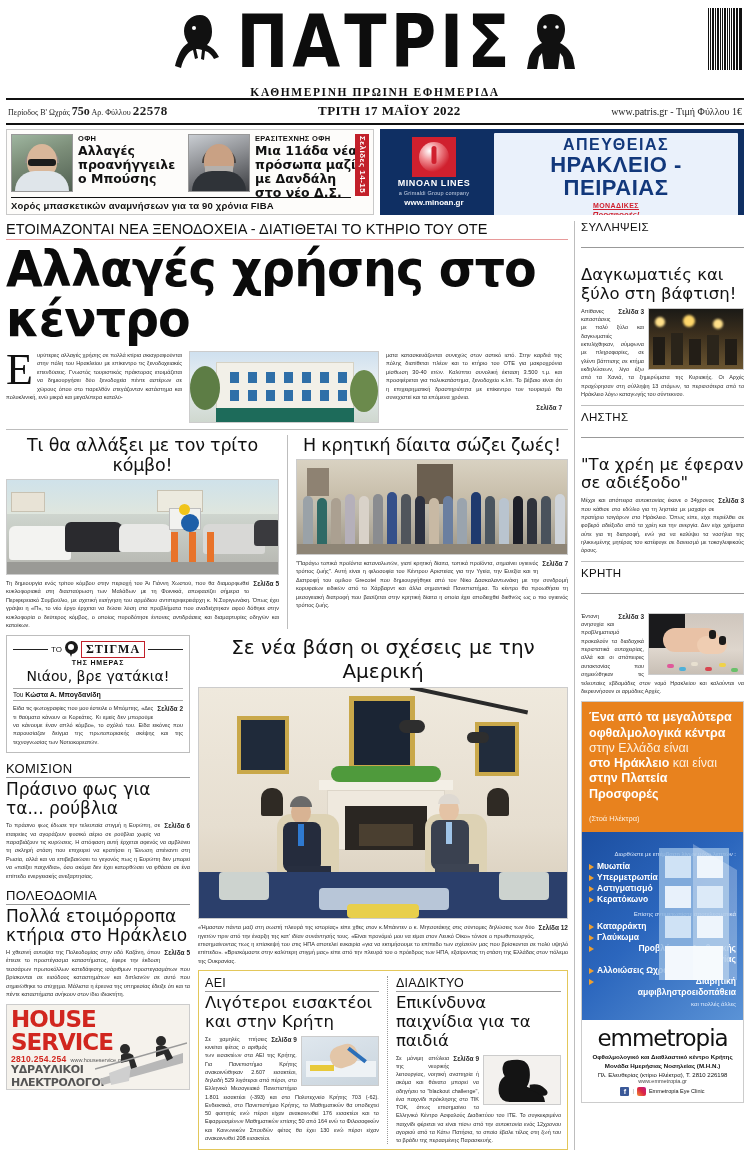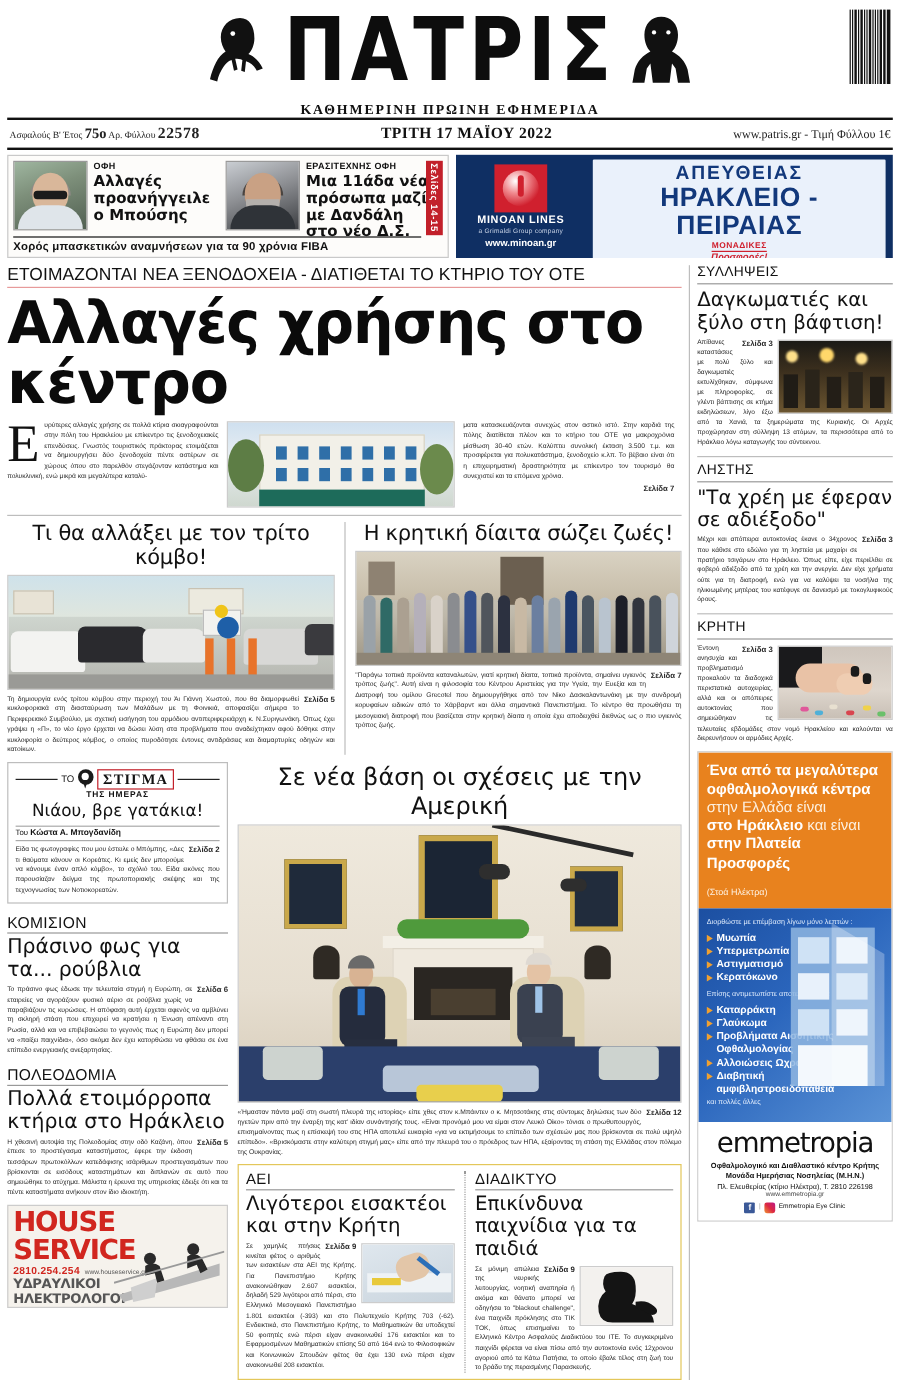--- a/index.html
+++ b/index.html
@@ -165,21 +165,21 @@
     background: linear-gradient(180deg,#e9e2d6 0%,#ded5c6 55%,#cbbfae 100%); }
   .cb-text { font-size: 5.6px; line-height: 1.5; text-align: justify; margin-top: 4px; color:#2a2a2a; }
 
   
   .lrail { width: 184px; }
   .rail-kicker { font-size: 13px; letter-spacing: .3px; border-bottom: 1px solid #999; padding-bottom: 1px; margin-bottom: 2px; }
   .rail-head { font-size: 17px; line-height: 1.12; font-family:"DejaVu Sans", sans-serif; }
   .rail-text { font-size: 5.6px; line-height: 1.5; text-align: justify; margin-top: 3px; color:#2a2a2a; }
 
   
-  .rc-kicker { font-size: 11.5px; letter-spacing: .3px; border-bottom: 1px solid #999; padding-bottom: 3px; margin-bottom: 4px; }
+  .rc-kicker { font-size: 11.5px; letter-spacing: .3px; border-bottom: 1px solid #999; padding-bottom: 14px; margin-bottom: 18px; }
   .rc-head { font-size: 16.5px; line-height: 1.14; font-family:"DejaVu Sans", sans-serif; margin-bottom: 3px; }
   .rc-text { font-size: 5.5px; line-height: 1.52; text-align: justify; color:#2a2a2a; }
   .rc-photo { width: 96px; height: 62px; float: right; margin: 1px 0 2px 4px; border: 1px solid #ccc; overflow:hidden; position:relative; }
   .rc-sep { border-top: 1px solid #bdbdbd; margin: 6px 0 5px; }
 
   
   .house-ad { margin-top: 6px; border: 1px solid #ccc; background: #f5f2ec; position: relative; height: 86px; overflow:hidden; padding: 3px 4px; }
   .hs-title { color:#d1261f; font-size: 23px; font-weight:700; letter-spacing:-1px; font-family:"DejaVu Sans", sans-serif; line-height:1; }
   .hs-phone { color:#d1261f; font-size: 8.5px; font-weight:700; letter-spacing:.3px; }
   .hs-url { color:#555; font-size:5.5px; }
@@ -194,21 +194,21 @@
   .bot-head { font-size: 16.5px; line-height:1.14; font-family:"DejaVu Sans", sans-serif; }
   .bot-text { font-size: 5.5px; line-height:1.5; text-align: justify; margin-top:3px; color:#2a2a2a; }
   .bot-photo { width: 78px; height: 50px; float: right; margin: 1px 0 2px 4px; border: 1px solid #ccc; overflow:hidden; position:relative; }
 
   
   .emm { margin-top: 6px; border: 1px solid #ccc; overflow: hidden; }
   .emm-top { background: #e8821e; padding: 8px 7px 9px; }
   .emm-l { color:#fff; font-size: 12.5px; font-weight:700; line-height:1.22; }
   .emm-l.thin { font-weight: 400; color:#fdf0e0; }
   .emm-small { color:#fdf0e0; font-size: 7.5px; text-align:left;margin-top:12px; }
-  .emm-mid { background: linear-gradient(135deg,#1c4fa1 0%,#2b66bd 45%,#5b93d6 100%); padding: 8px 7px 8px; position:relative; min-height: 152px; }
+  .emm-mid { background: linear-gradient(135deg,#1c4fa1 0%,#2b66bd 45%,#5b93d6 100%); padding: 18px 7px 8px; position:relative; min-height: 152px; text-align: right; }
   .emm-int { color:#dce9fb; font-size: 6px; line-height:1.35; margin-bottom: 3px; }
   .emm-li { color:#fff; font-size: 8.5px; font-weight:700; line-height:1.3; display:flex; gap:3px; align-items:flex-start; }
   .emm-tri { width:0;height:0;border-left:5px solid #f0a030;border-top:3.5px solid transparent;border-bottom:3.5px solid transparent; margin-top:3px; flex:0 0 auto;}
   .emm-bldg { position:absolute; right:2px; top:6px; width:98px; height:150px; }
   .emm-bot { background:#fff; padding: 5px 4px 6px; text-align:center; }
   .emm-logo { font-size: 23px; letter-spacing: -1px; color:#111; font-family:"DejaVu Sans", sans-serif; }
   .emm-t1 { font-size: 6.2px; font-weight:700; margin-top:2px; }
   .emm-t2 { font-size: 6px; margin-top: 3px; }
   .emm-t3 { font-size: 5.5px; color:#444; }
   .emm-soc { display:flex; gap:3px; align-items:center; justify-content:center; margin-top:3px; font-size:5.5px; }
@@ -251,21 +251,21 @@
       <i style="width:3px"></i>
         <i style="width:1px"></i>
         <i style="width:2px"></i>
     </div>
   </div>
   <div class="logo-sub">ΚΑΘΗΜΕΡΙΝΗ ΠΡΩΙΝΗ ΕΦΗΜΕΡΙΔΑ</div>
 
   <div class="head-rule"></div>
   <div class="head-info">
     <div class="head-left">
-      <span>Ασφαλούς Β' Έτος</span>
+      <span>Περίοδος Β' Ωχράς</span>
       <span class="big">75ο</span>
       <span>Αρ. Φύλλου</span>
       <span class="issue">22578</span>
     </div>
     <div class="head-date">ΤΡΙΤΗ 17 ΜΑΪΟΥ 2022</div>
     <div class="head-right">www.patris.gr - Τιμή Φύλλου 1€</div>
   </div>
   <div class="head-rule2"></div>
 
   <div class="topads">

